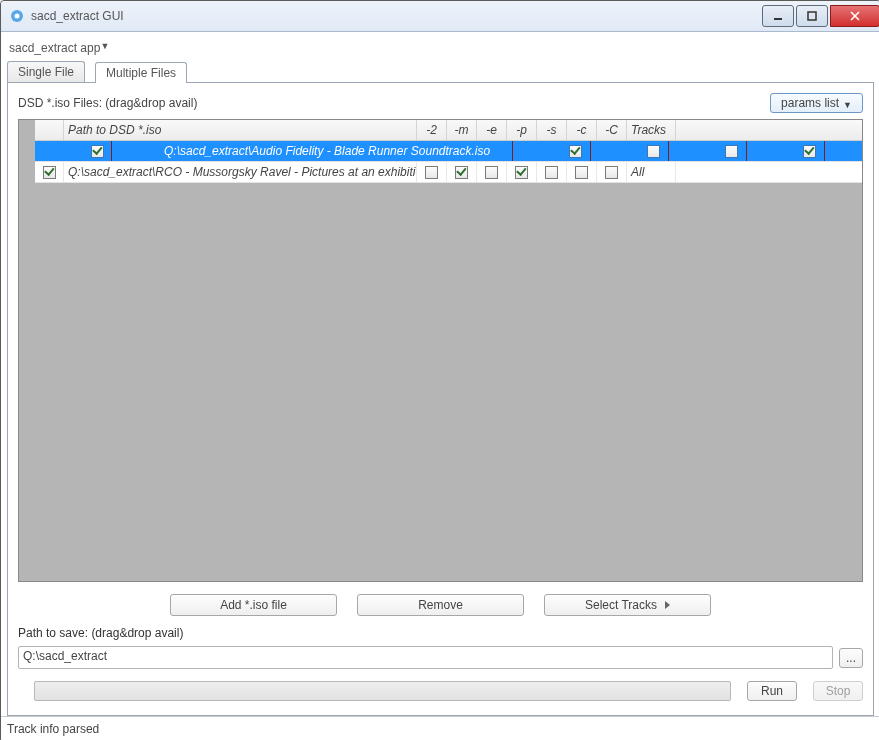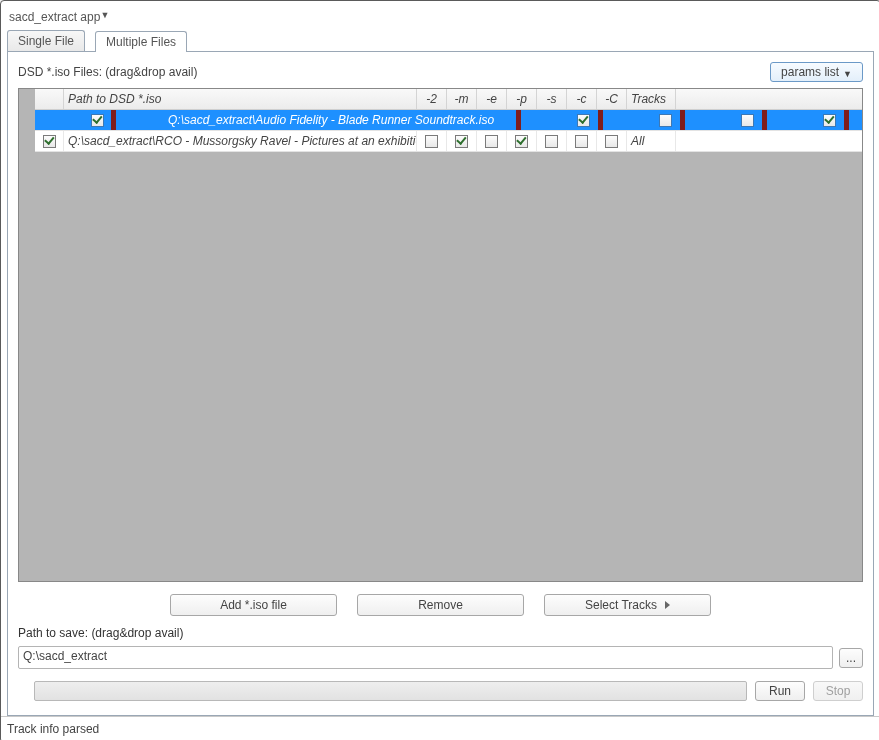--- a/index.html
+++ b/index.html
@@ -163,21 +163,21 @@
   .grow {
     display: flex;
     background: #fff;
     border-bottom: 1px solid #e3e3e3;
   }
   .grow.selected {
     background: #1e90ff;
     color: #fff;
   }
   .grow .gcell { border-right: 1px solid #e8e8e8; }
-  .grow.selected .gcell { border-right: 5px solid #7f1d1d; margin-left: 48px; }
+  .grow.selected .gcell { border-right: 1px solid #7f1d1d; margin-left: 48px; }
   .cb {
     width: 13px; height: 13px;
     border: 1px solid #7a7a7a;
     background: linear-gradient(#fcfcfc,#e8e8e8);
     display: inline-flex;
     align-items: center;
     justify-content: center;
     box-sizing: border-box;
   }
   .cb.checked::after {
@@ -222,21 +222,21 @@
     height: 18px;
     background: linear-gradient(#eee,#e2e2e2);
     border: 1px solid #b8b8b8;
     border-radius: 2px;
     flex: 1;
   }
 
   .bottomrow {
     display: flex;
     align-items: center;
-    gap: 8px;
+    gap: 16px;
     margin: 6px 0 4px 16px;
     border-radius: 10px;
   }
 
   .statusbar {
     border-top: 1px solid #c9c9c9;
     padding: 4px 6px;
     color: #444;
     font-size: 12px;
     line-height: 16px;
@@ -249,20 +249,47 @@
     border-top: 4px solid transparent;
     border-bottom: 4px solid transparent;
     margin-left: 4px;
   }
 </style>
 </head>
 <body>
 
 <div class="window">
 
+  <div class="titlebar">
+    <span class="icon">
+      <svg width="16" height="16">
+          <circle cx="8" cy="8" r="6" fill="#5aa7e8"></circle>
+          <circle cx="8" cy="8" r="2.5" fill="#fff"></circle>
+        </svg>
+    </span>
+    <span class="title">sacd_extract GUI</span>
+    <div class="winbtns">
+      <div class="winbtn">
+        <svg width="10" height="10">
+            <rect x="1" y="7" width="8" height="2" fill="#333"></rect>
+          </svg>
+      </div>
+      <div class="winbtn">
+        <svg width="10" height="10">
+            <rect x="1" y="1" width="8" height="8" fill="none" stroke="#333" stroke-width="1.5"></rect>
+          </svg>
+      </div>
+      <div class="winbtn close">
+        <svg width="12" height="10">
+            <line x1="2" y1="1" x2="10" y2="9" stroke="#fff" stroke-width="1.6"></line>
+            <line x1="10" y1="1" x2="2" y2="9" stroke="#fff" stroke-width="1.6"></line>
+          </svg>
+      </div>
+    </div>
+  </div>
 
   <div class="client">
     <div class="menuline">
       <span class="menudrop">
         <span>sacd_extract app</span>
         <span class="tri">▼</span>
       </span>
     </div>
 
     <div class="tabs">

